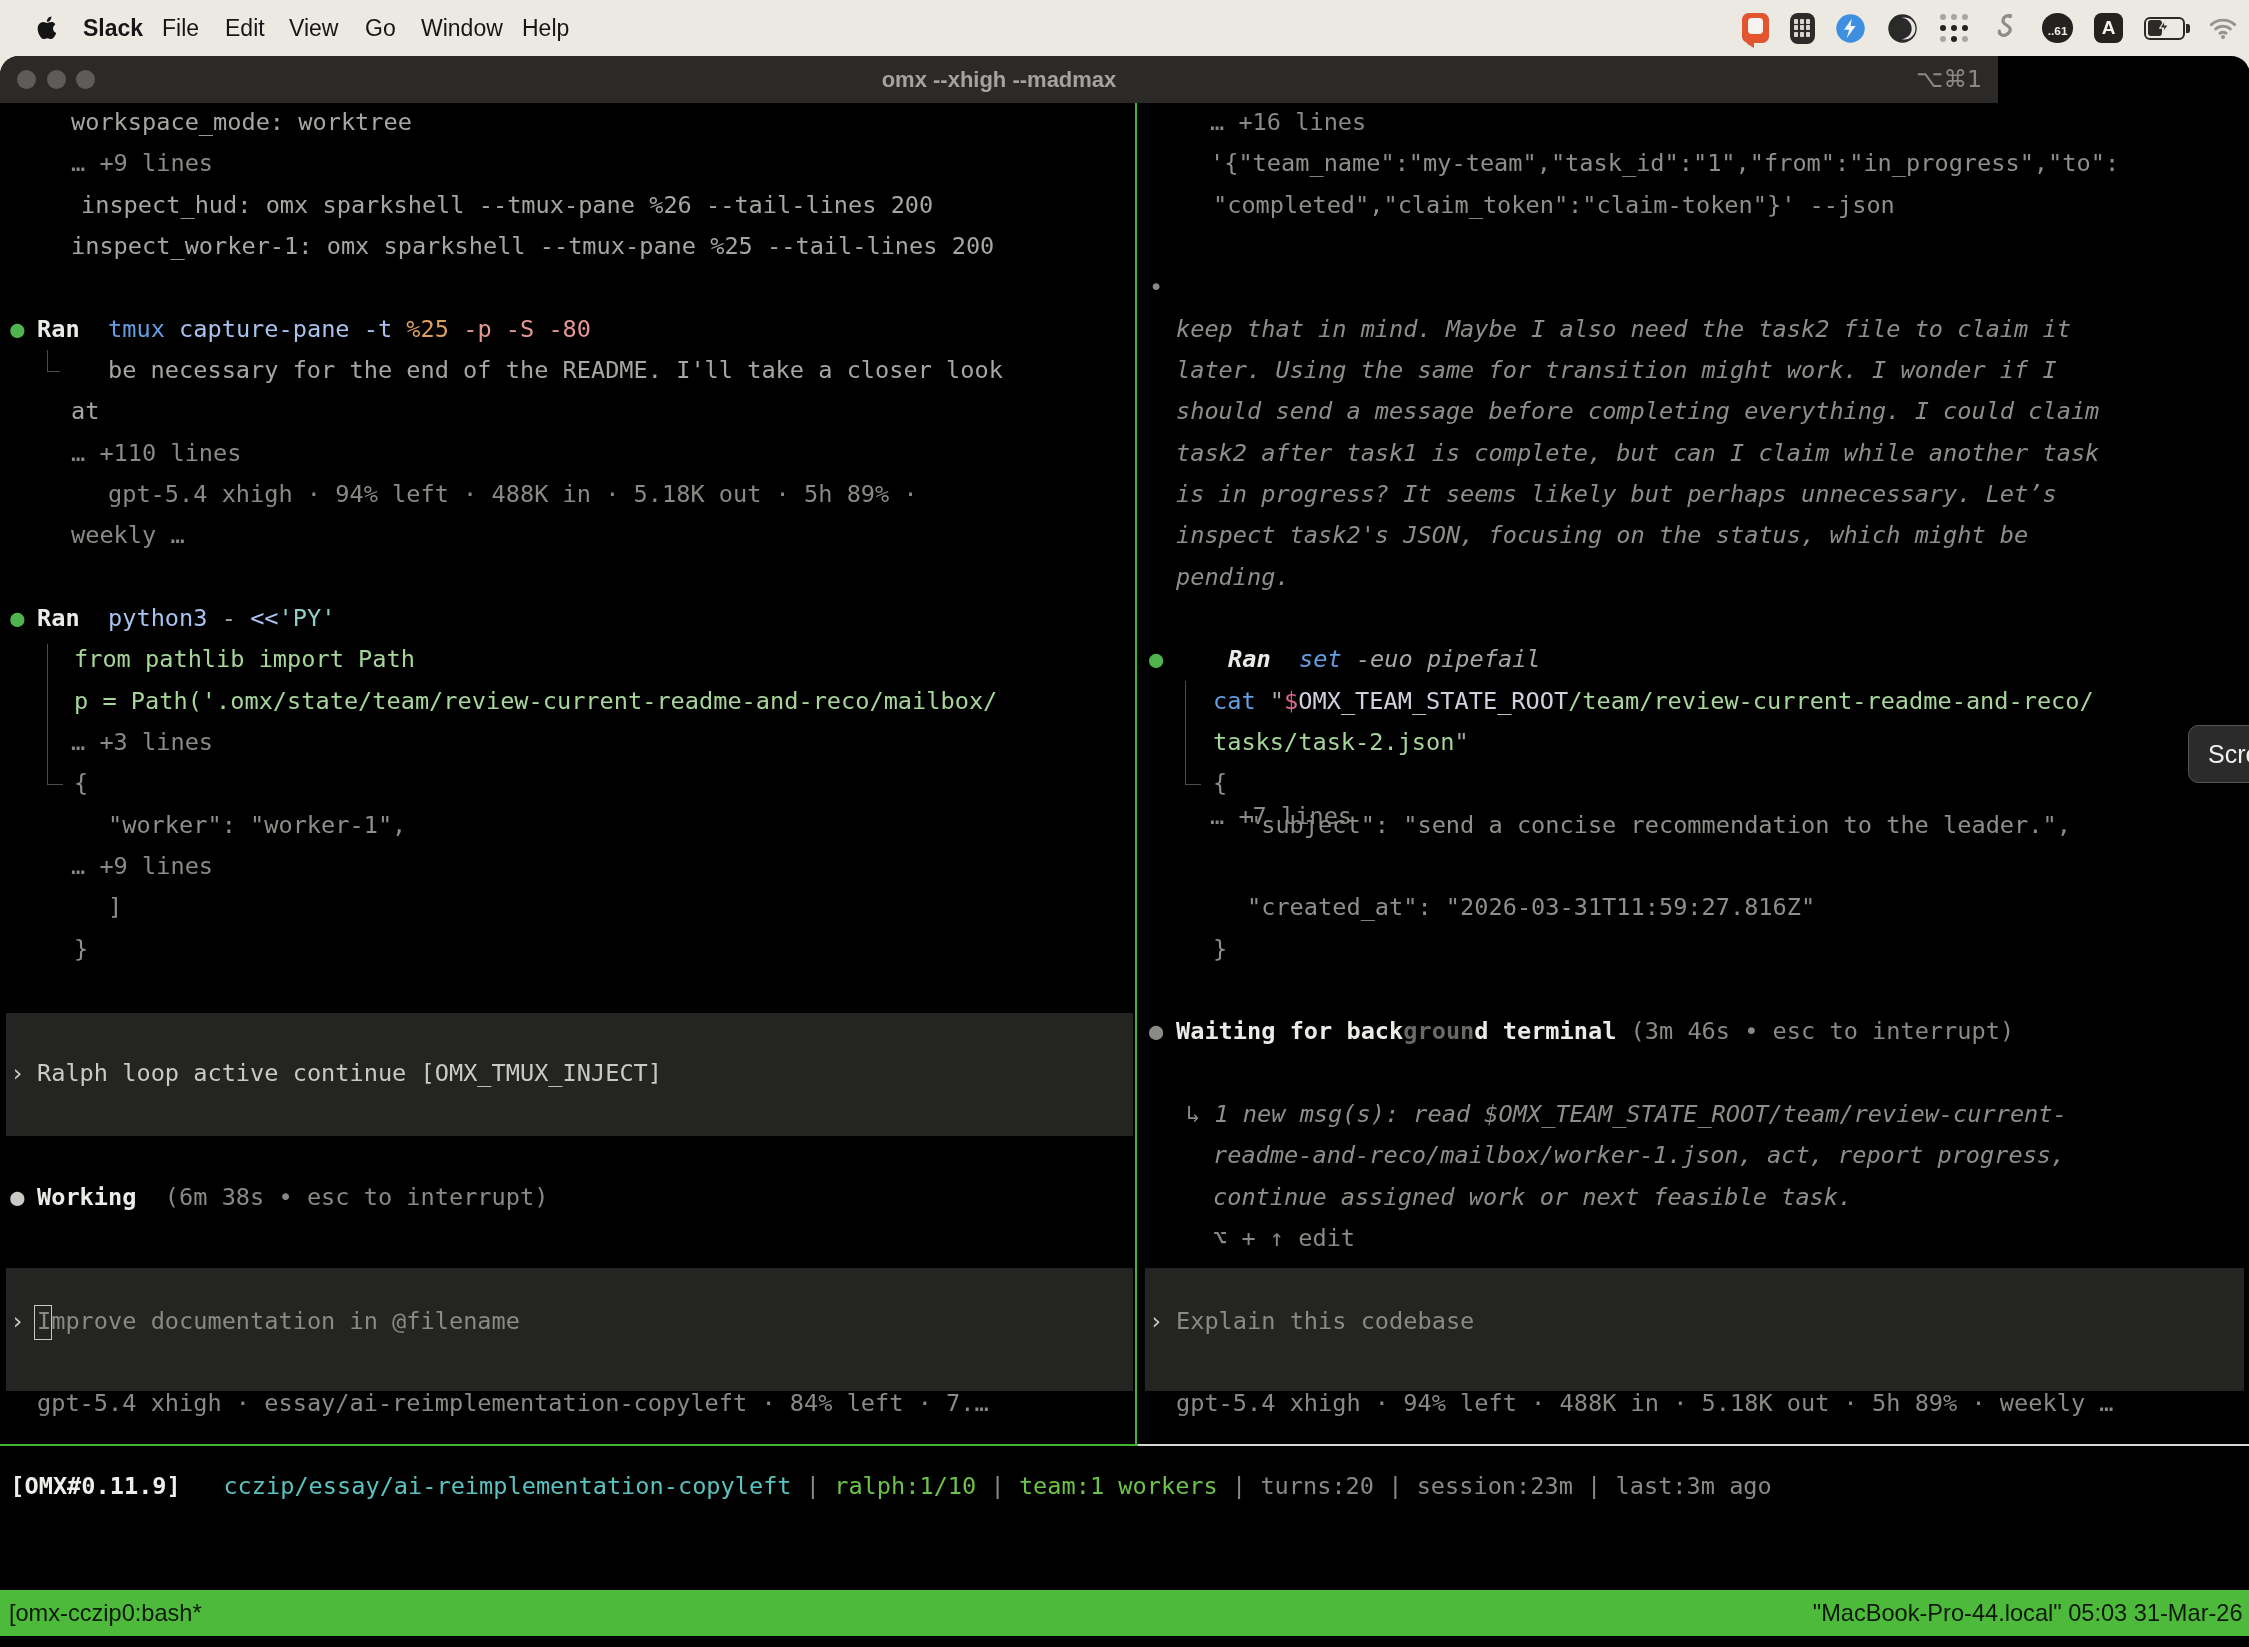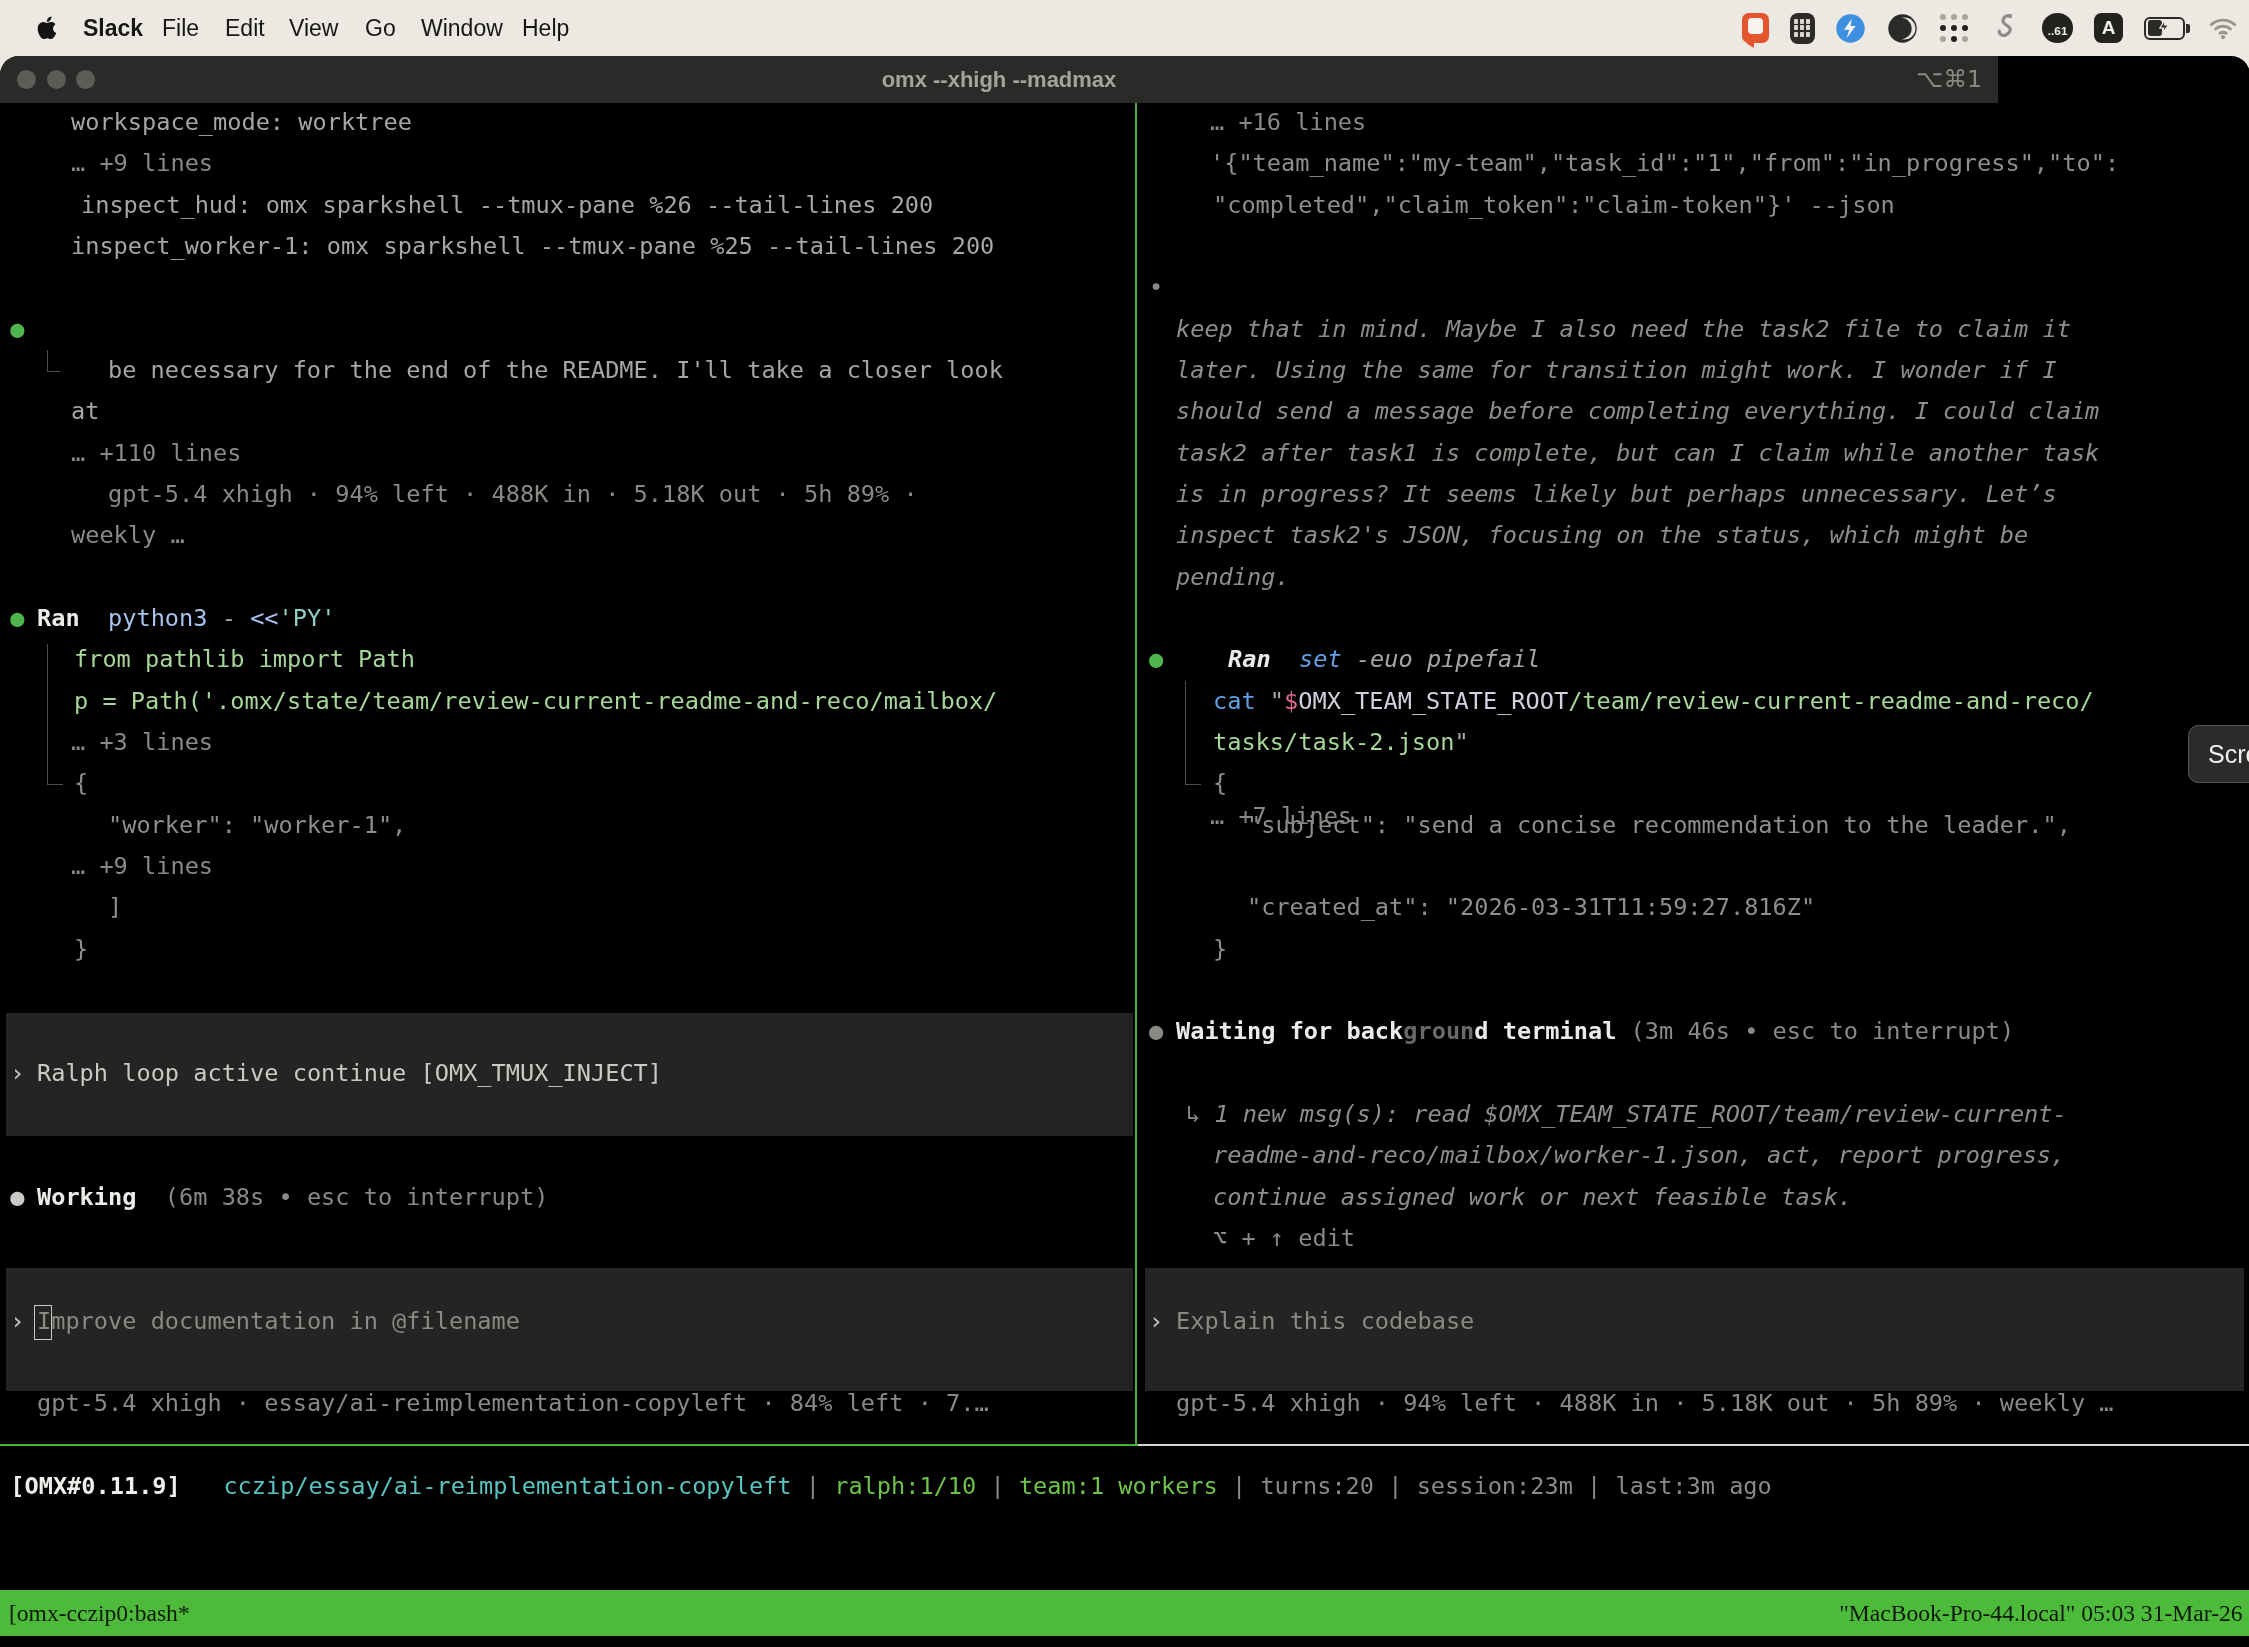--- a/index.html
+++ b/index.html
@@ -52,21 +52,21 @@
   .fg{color:#a8a6a2}.dim{color:#8b8985}.fg2{color:#908e8a}.fg3{color:#cbc9c5}
   .wb{color:#edebe8;font-weight:bold}.grn{color:#50b44e}.blu{color:#639fe3}.per{color:#a9c3ee}
   .org{color:#dd9f5e}.pnk{color:#e59894}.pnk2{color:#e0688f}.grc{color:#a6d699}.cyn{color:#8fcfc4}
   .lav{color:#d2d0de}.it{color:#8f8d89;font-style:italic}.shim{color:#6b6966;font-weight:bold}
   .cyanS{color:#59c3bf}.grn2{color:#6dc24a}.omx{color:#f0eeeb;font-weight:bold}
   .cursor{position:absolute;left:34px;top:1305px;width:16px;height:33px;border:1.5px solid #c9c7c3;z-index:6;}
   .tooltip{position:absolute;left:2188px;top:725px;width:103px;height:58px;background:#2b2b2b;
      border:1.5px solid #565656;border-radius:10.3px;z-index:7;display:flex;align-items:center;
      padding-left:19px;box-sizing:border-box;font-size:25px;color:#f2f0ed;}
   .tmuxbar{position:absolute;left:0;top:1590px;width:2250px;height:46px;background:#4eba3c;z-index:5;
-     font-family:Liberation Serif, serif;font-size:23.6px;color:#0d1a07;line-height:46px;}
+     font-family:Liberation Sans, sans-serif;font-size:23.6px;color:#0d1a07;line-height:46px;}
   .tmuxbar .left{position:absolute;left:8.9px;white-space:pre;}
   .tmuxbar .right{position:absolute;right:7.4px;white-space:pre;}
 </style>
 </head>
 <body>
 
 <div class="screen">
 
   <div class="menubar">
     <span class="apple">
@@ -184,20 +184,21 @@
         <span class="tpart" style="left: 71px;"><span class="dim">… +9 lines</span></span>
       </div>
       <div class="tline" style="top: 185px;">
         <span class="tpart" style="left: 81px;"><span class="fg">inspect_hud: omx sparkshell --tmux-pane %26 --tail-lines 200</span></span>
       </div>
       <div class="tline" style="top: 226px;">
         <span class="tpart" style="left: 71px;"><span class="fg">inspect_worker-1: omx sparkshell --tmux-pane %25 --tail-lines 200</span></span>
       </div>
       <div class="tline" style="top: 309px;">
         <span class="tpart" style="left: 10.3px;"><span class="grn">●</span></span>
+        <span class="tpart" style="left: 37px;"><span class="wb">Ran</span><span>  </span><span class="blu">tmux</span><span class="per"> capture-pane -t</span><span class="org"> %25</span><span class="pnk"> -p -S -80</span></span>
       </div>
       <div class="tline" style="top: 350px;">
         <span class="tpart" style="left: 108px;"><span class="fg">be necessary for the end of the README. I'll take a closer look</span></span>
       </div>
       <div class="tline" style="top: 391px;">
         <span class="tpart" style="left: 71px;"><span class="fg">at</span></span>
       </div>
       <div class="tline" style="top: 433px;">
         <span class="tpart" style="left: 71px;"><span class="dim">… +110 lines</span></span>
       </div>

